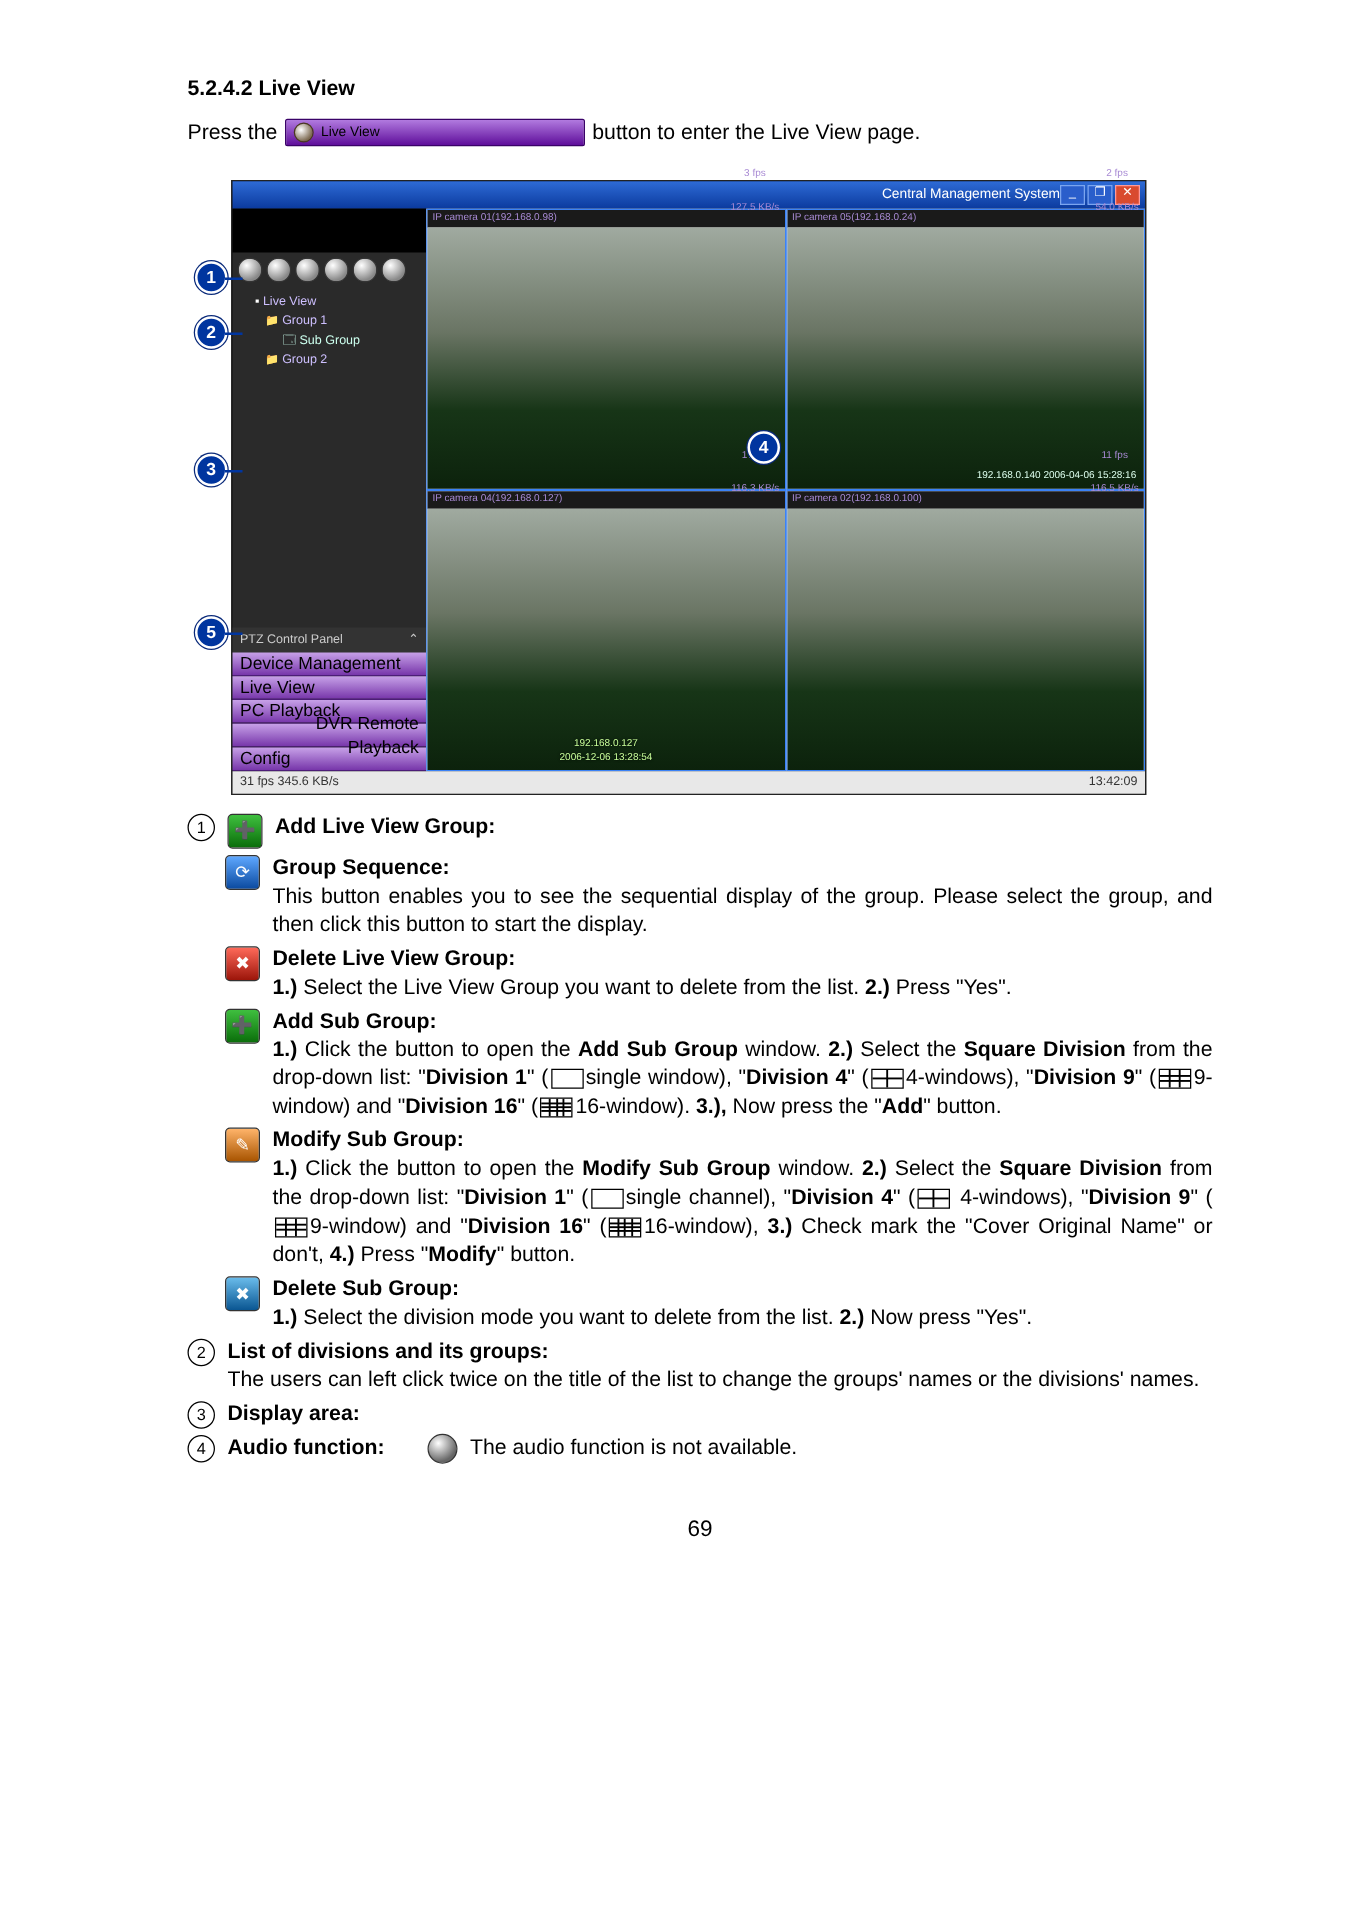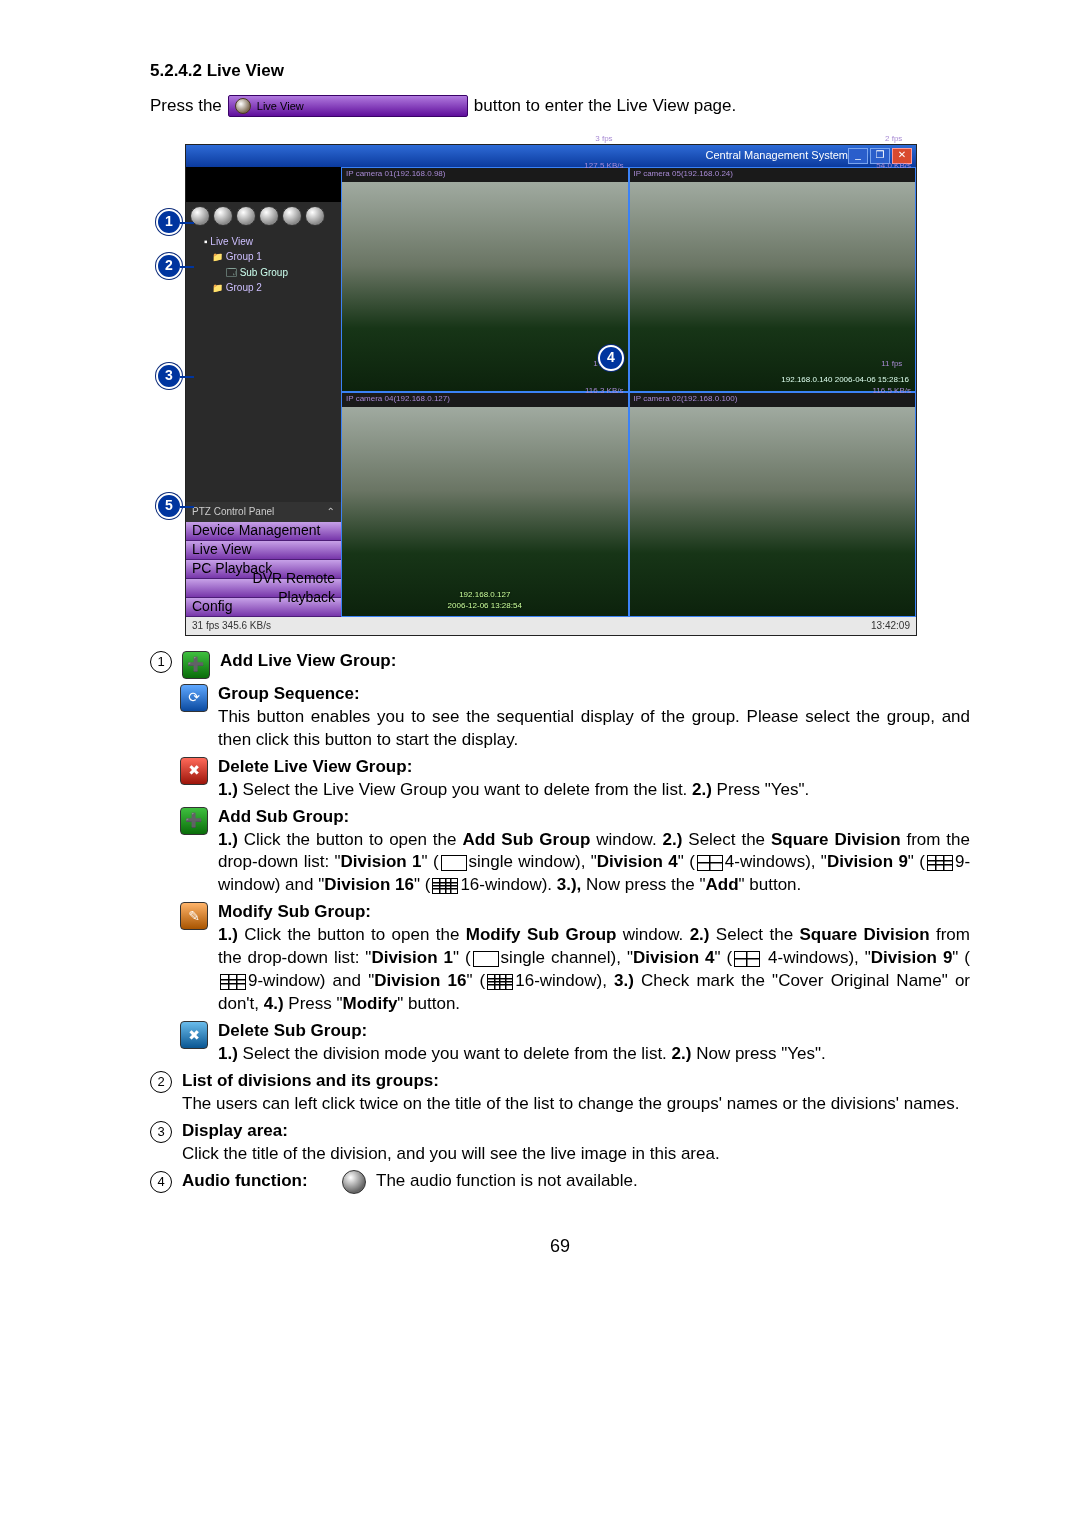--- a/index.html
+++ b/index.html
@@ -381,21 +381,20 @@
       <span>The users can left click twice on the title of the list to change the groups' names or the divisions' names.</span>
     </div>
   </div>
 
   <div class="anno-row">
     <span class="num-circle">
         <span>3</span>
       </span>
     <div class="anno-text">
       <b>Display area:</b><br>
-      <span>Click the title of the division, and you will see the live image in this area.</span>
     </div>
   </div>
 
   <div class="anno-row" style="align-items:center;">
     <span class="num-circle">
         <span>4</span>
       </span>
     <b style="width:150px;">Audio function:</b>
     <span class="mi-audio"></span>
     <span>The audio function is not available.</span>

